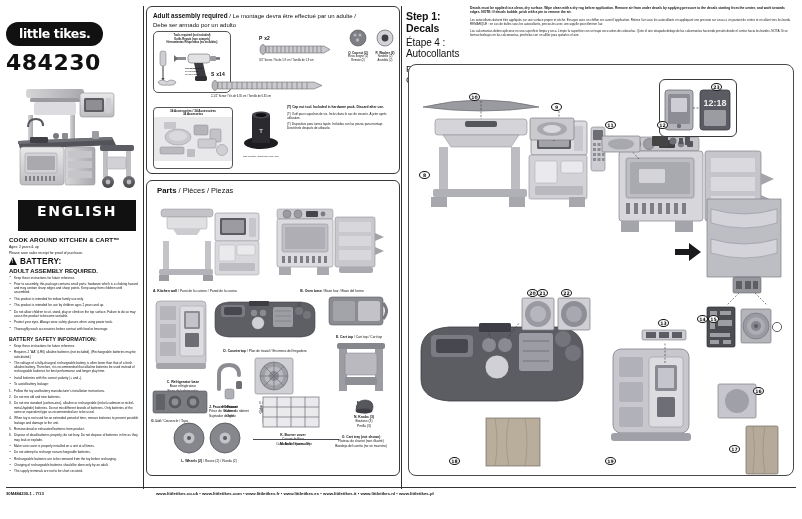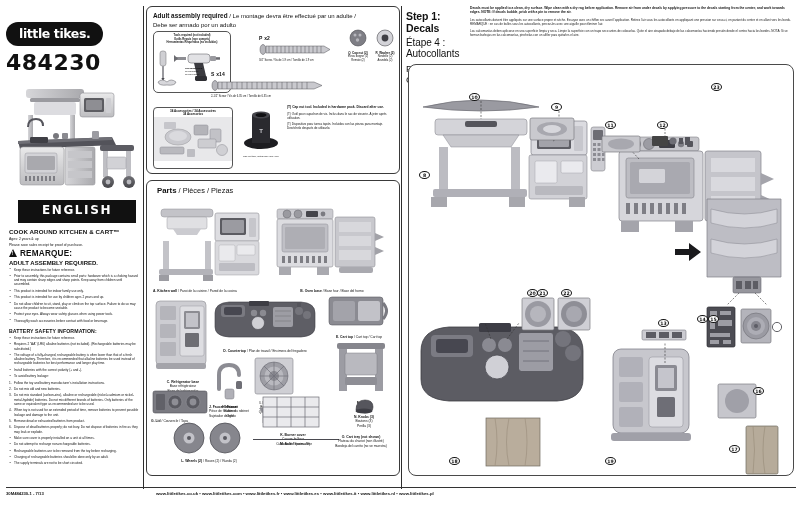--- a/index.html
+++ b/index.html
@@ -42,23 +42,23 @@
     font-family:"DejaVu Sans", sans-serif;
   }
 
   
   .hero { position: relative; height: 116px; margin-top: 4px; }
   .hero svg { display:block; margin: 0 auto; }
 
   .lang-bar {
     background:#111; color:#fff;
     text-align:center;
-    font-size: 12px; font-weight:bold;
+    font-size: 14px; font-weight:bold;
     letter-spacing: 1.6px;
-    padding: 3px 0 6px;
+    padding: 3px 0 12px;
     margin: 5px 6px 0 12px;
     font-family:"DejaVu Sans", sans-serif;
   }
   .prod-title { font-size: 6.2px; font-weight:bold; margin-top:5px; letter-spacing:.1px;}
   .age-line { font-size: 3.5px; margin-top: 2px; }
   .receipt-line { font-size: 3.5px; margin-top: 1.5px; }
   .warn-row { display:flex; align-items:center; gap:3px; margin-top:2px; }
   .warn-tri { width:0;height:0;border-left:4.6px solid transparent;border-right:4.6px solid transparent;border-bottom:8px solid #111; position:relative;}
   .warn-tri::after{content:"!";position:absolute;left:-1.3px;top:2.4px;font-size:4.6px;color:#fff;font-weight:bold;}
   .warn-word { font-size: 8.2px; font-weight:bold; letter-spacing:.2px;}
@@ -211,21 +211,21 @@
 
     <div class="lang-bar">ENGLISH</div>
 
     <div style="padding:0 3px;">
       <div class="prod-title">COOK AROUND KITCHEN &amp; CART™</div>
       <div class="age-line">Ages: 2 years &amp; up</div>
       <div class="receipt-line">Please save sales receipt for proof of purchase.</div>
 
       <div class="warn-row">
         <span class="warn-tri"></span>
-        <span class="warn-word">REMARQUE:</span>
+        <span class="warn-word">BATTERY:</span>
       </div>
 
       <div class="sect-head">ADULT ASSEMBLY REQUIRED.</div>
 
       <ul class="bl">
         <li>Keep these instructions for future reference.</li>
         <li>Prior to assembly, this package contains small parts: hardware which is a choking hazard and may contain sharp edges and sharp points. Keep away from children until assembled.</li>
         <li>This product is intended for indoor family use only.</li>
         <li>This product is intended for use by children ages 2 years and up.</li>
         <li>Do not allow children to sit, stand, play or climb on the top surface. Failure to do so may cause the product to become unstable.</li>
@@ -867,20 +867,34 @@
         <ellipse cx="20" cy="9" rx="13" ry="5.5" fill="#a8a8af"></ellipse>
       </svg>
 
       <svg width="40" height="12" viewBox="0 0 40 12" style="position:absolute;left:242px;top:70px;">
         <rect x="1" y="1" width="16" height="10" rx="1" fill="#444"></rect>
         <circle cx="22" cy="6" r="3.6" fill="#6e6e75"></circle>
         <rect x="28" y="3" width="4" height="6" fill="#55555c"></rect>
         <rect x="34" y="2" width="5" height="8" fill="#55555c"></rect>
       </svg>
 
+      <div class="rbox" style="position:absolute;left:250px;top:14px;width:78px;height:58px;border-radius:6px;">
+        <svg width="76" height="56" viewBox="0 0 76 56">
+          <rect x="5" y="10" width="28" height="40" rx="3" fill="#b3b3ba" stroke="#6f6f77" stroke-width="0.8"></rect>
+          <rect x="8" y="14" width="22" height="30" rx="1.6" fill="#8d8d95"></rect>
+          <rect x="11" y="18" width="16" height="14" rx="1" fill="#cdcdd3"></rect>
+          <circle cx="19" cy="46" r="2.2" fill="#6f6f77"></circle>
+          <rect x="40" y="10" width="30" height="40" rx="3" fill="#5b5b63" stroke="#3a3a41" stroke-width="0.8"></rect>
+          <text x="55" y="26" font-size="9" fill="#eee" text-anchor="middle" font-family="Liberation Sans, sans-serif" font-weight="bold">12:18</text>
+          <rect x="44" y="30" width="22" height="16" rx="1.4" fill="#9b9ba2"></rect>
+          <g stroke="#333" stroke-width="0.7" stroke-dasharray="2 1.5">
+            <line x1="33" y1="28" x2="40" y2="28"></line>
+          </g>
+        </svg>
+      </div>
       <div class="callout" style="left:302px; top:18px;">23</div>
 
       <svg width="110" height="120" viewBox="0 0 110 120" style="position:absolute;left:286px;top:128px;">
         <path d="M12 6 h74 v78 h-74 z" fill="#bdbdc4" stroke="#7f7f87" stroke-width="0.7"></path>
         <path d="M16 16 q34 10 66 0 v14 q-32 10 -66 0 z" fill="#d3d3d9" stroke="#8b8b92" stroke-width="0.5"></path>
         <path d="M16 46 q34 10 66 0 v14 q-32 10 -66 0 z" fill="#d3d3d9" stroke="#8b8b92" stroke-width="0.5"></path>
         <rect x="38" y="84" width="28" height="16" rx="1.6" fill="#96969d" stroke="#6a6a72" stroke-width="0.6"></rect>
         <g fill="#5d5d64">
           <rect x="41" y="88" width="6" height="8"></rect>
             <rect x="50" y="88" width="6" height="8"></rect>

